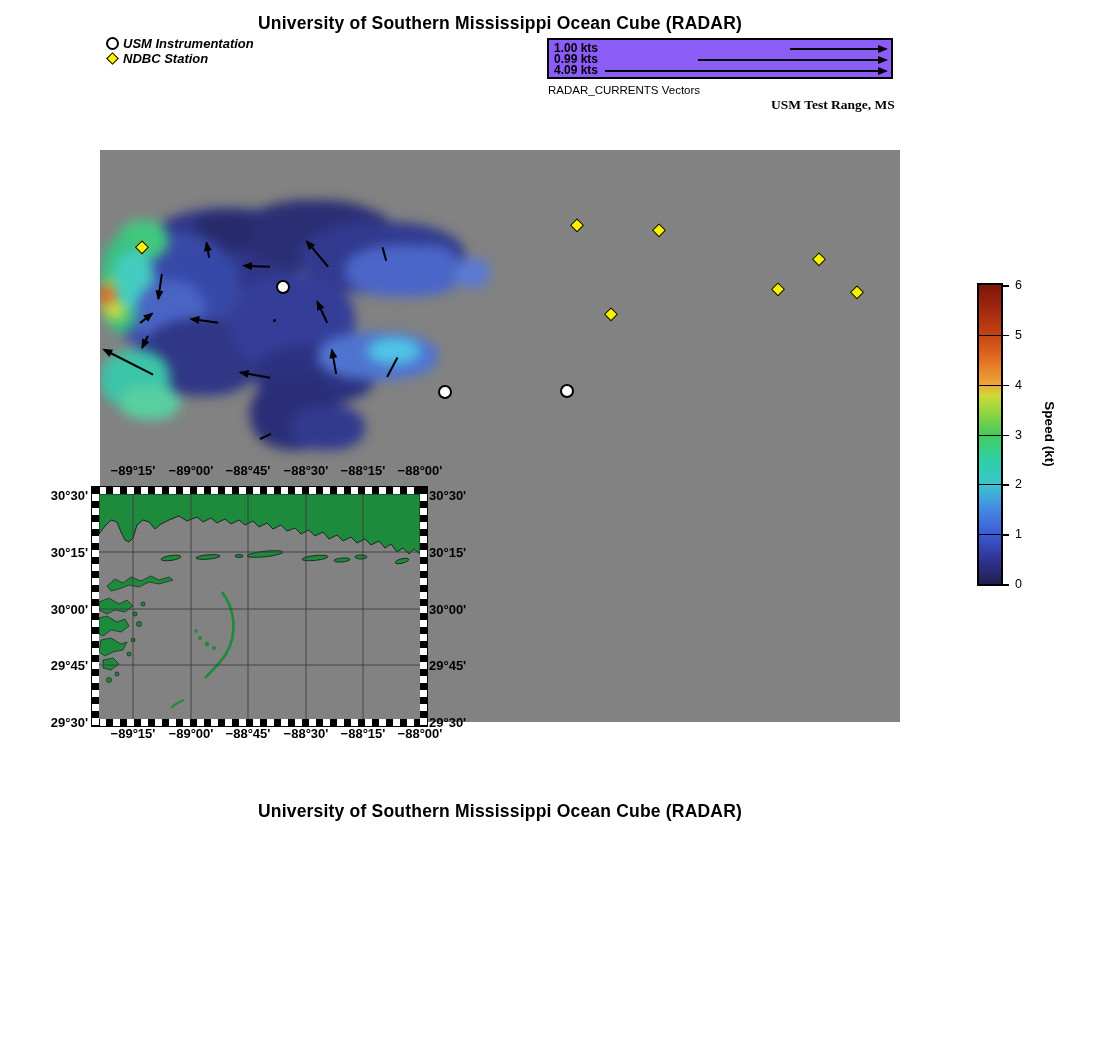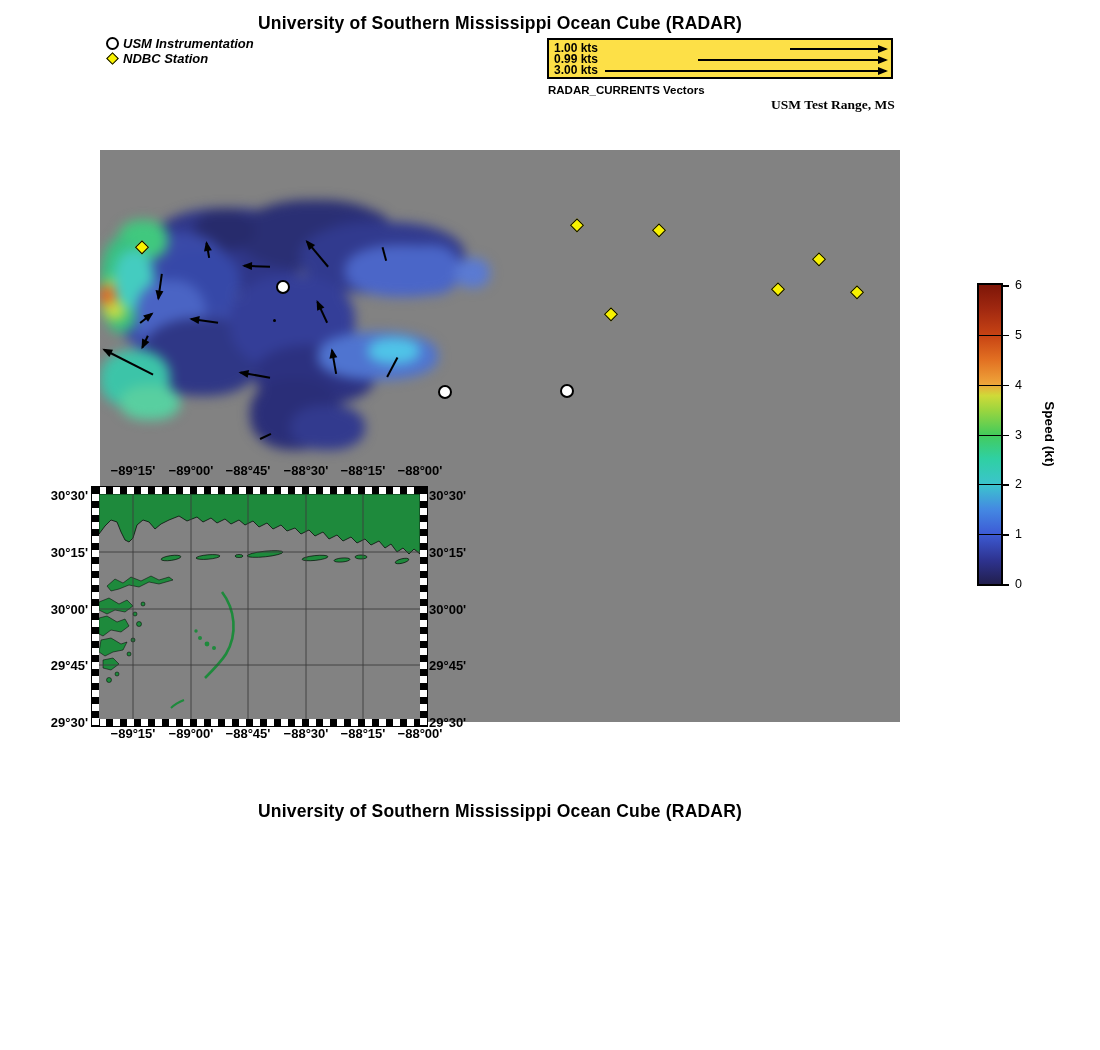--- a/index.html
+++ b/index.html
@@ -18,26 +18,26 @@
 
   .legend{position:absolute;left:106px;top:36px;font-style:italic;}
   .legend-row{display:flex;align-items:center;gap:4px;height:15px;}
   .lg-circle{width:13px;height:13px;border:2px solid #000;border-radius:50%;
         background:#fff;box-sizing:border-box;flex:0 0 auto;}
   .lg-diamond{width:9px;height:9px;background:#f8f200;border:1.6px solid #000;
         transform:rotate(45deg);box-sizing:border-box;flex:0 0 auto;margin:0 2px;}
   .legend-label{font-size:13px;font-weight:bold;}
 
   .vscale-box{position:absolute;left:547px;top:38px;width:346px;height:41px;
-        background:#fde047;border:2px solid #000;box-sizing:border-box;}
+        background:#8b5cf6;border:2px solid #000;box-sizing:border-box;}
   .slabel{position:absolute;left:5px;font-size:12px;font-weight:bold;line-height:11px;}
   .sarrow{position:absolute;height:1.7px;background:#000;}
   .vhead{position:absolute;right:-2px;top:50%;transform:translateY(-50%);width:0;height:0;
         border-left:10px solid #000;border-top:4px solid transparent;border-bottom:4px solid transparent;}
-  .vcaption{position:absolute;left:548px;top:84px;font-size:11.5px;font-weight:bold;}
+  .vcaption{position:absolute;left:548px;top:84px;font-size:11.5px;font-weight:normal;}
 
   .main-map{position:absolute;left:100px;top:150px;width:800px;height:572px;overflow:hidden;}
   .speed-field{position:absolute;inset:0;filter:blur(6px);}
   .blob{position:absolute;border-radius:45%;}
   .vec{position:absolute;height:1.7px;background:#000;transform-origin:0 50%;}
   .usm-marker{position:absolute;width:14px;height:14px;border-radius:50%;background:#fff;
         border:2px solid #000;transform:translate(-50%,-50%);box-sizing:border-box;}
   .ndbc-marker{position:absolute;width:9.5px;height:9.5px;background:#f8f200;border:1.7px solid #000;
         transform:translate(-50%,-50%) rotate(45deg);box-sizing:border-box;}
   .map-dot{position:absolute;width:3px;height:3px;background:#000;border-radius:50%;}
@@ -80,21 +80,21 @@
 
   <div class="vscale-box">
       <span class="slabel" style="top: 3px;">1.00 kts</span>
       <div class="sarrow" style="right: 5px; top: 8px; width: 96px;">
         <i class="vhead"></i>
       </div>
       <span class="slabel" style="top: 14px;">0.99 kts</span>
       <div class="sarrow" style="right: 5px; top: 19px; width: 188px;">
         <i class="vhead"></i>
       </div>
-      <span class="slabel" style="top: 25px;">3.00 kts</span>
+      <span class="slabel" style="top: 25px;">4.09 kts</span>
       <div class="sarrow" style="right: 5px; top: 30px; width: 281px;">
         <i class="vhead"></i>
       </div>
     </div>
   <div class="vcaption">RADAR_CURRENTS Vectors</div>
 
   <div class="region-label">USM Test Range, MS</div>
 
   <div class="main-map" style="background: rgb(130, 130, 130);">
     <div class="speed-field">

